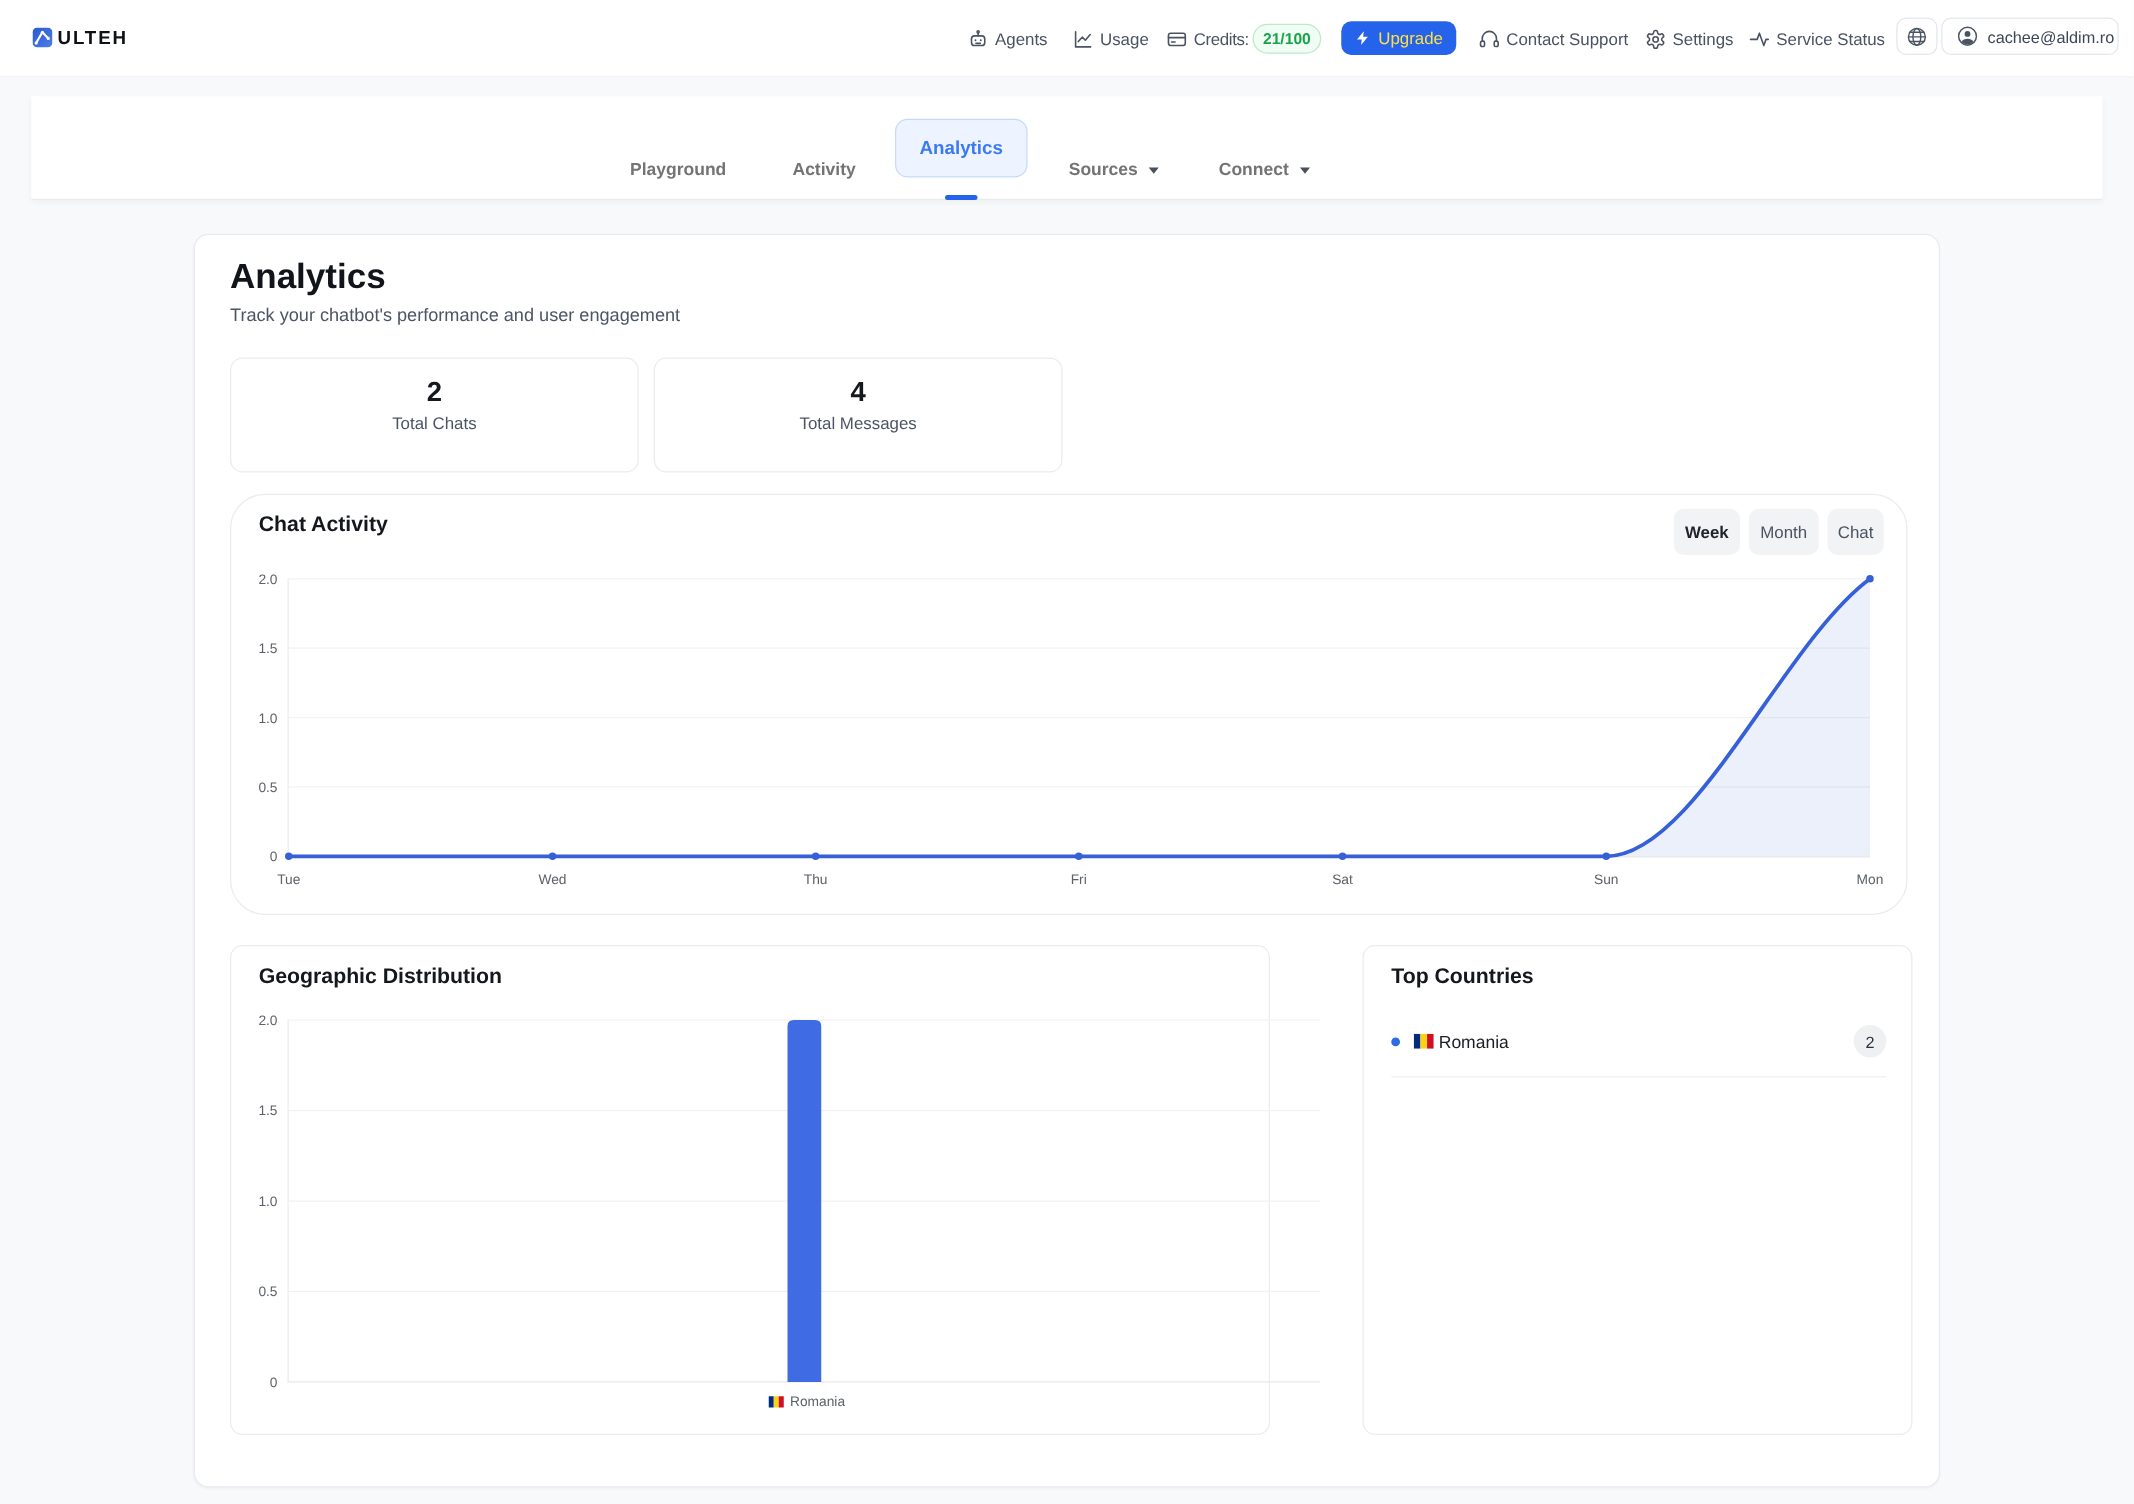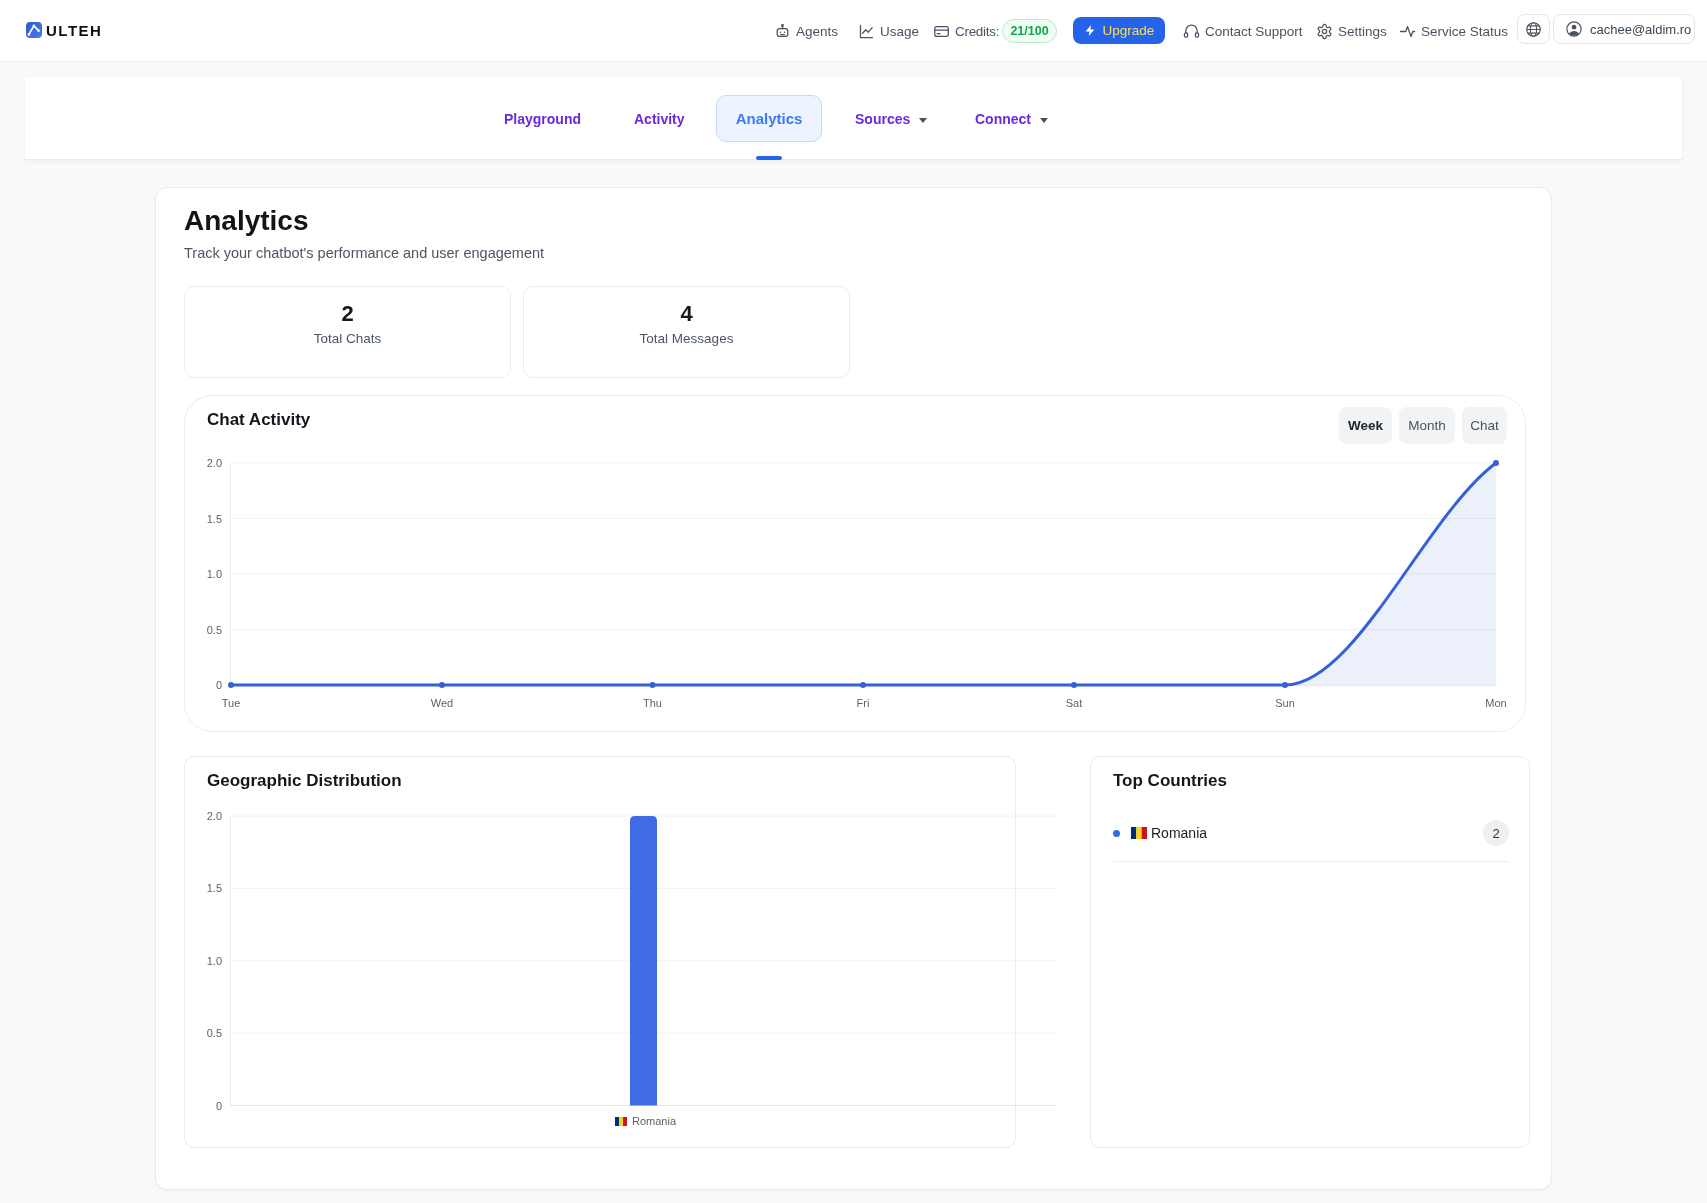--- a/index.html
+++ b/index.html
@@ -9,21 +9,21 @@
 #logoicon { position:absolute; left:26px; top:22px; }
 #logotext { position:absolute; left:46px; top:23px; font-size:15px; font-weight:700; letter-spacing:1.5px; color:#0e1116; line-height:16px; }
 .hitem { position:absolute; top:0; height:62px; display:flex; align-items:center; gap:5px; font-size:13.5px; color:#4a5362; white-space:nowrap; }
 .hitem svg { flex:none; }
 #pill-credits { position:absolute; left:1002px; top:19px; width:55px; height:24px; border-radius:12px; background:#f0fdf4; border:1px solid #bce8cb; color:#16a34a; font-size:12.5px; font-weight:600; display:flex; align-items:center; justify-content:center; }
 #btn-upgrade { position:absolute; left:1073px; top:17px; width:92px; height:27px; border-radius:8px; background:#2563eb; color:#fde047; font-size:13.5px; font-weight:500; display:flex; align-items:center; justify-content:center; gap:6px; }
 #btn-globe { position:absolute; left:1517px; top:14px; width:33px; height:30px; border-radius:8px; border:1px solid #e4e7ec; background:#fff; display:flex; align-items:center; justify-content:center; }
 #pill-user { position:absolute; left:1553px; top:14px; width:142px; height:30px; border-radius:8px; border:1px solid #e4e7ec; background:#fff; display:flex; align-items:center; gap:7px; padding-left:11px; font-size:13px; color:#3d4654; }
 
 #navstrip { position:absolute; left:25px; top:77px; width:1657px; height:83px; background:#fff; border-bottom:1px solid #e9ecef; box-shadow:0 2px 5px rgba(20,30,50,.045); }
-.tab { position:absolute; top:0; height:83px; display:flex; align-items:center; font-size:14px; font-weight:600; color:#6d28d9; }
+.tab { position:absolute; top:16px; height:83px; display:flex; align-items:center; font-size:14px; font-weight:600; color:#737373; }
 .caret { display:inline-block; width:0; height:0; border-left:4.5px solid transparent; border-right:4.5px solid transparent; border-top:5px solid #49505c; margin-left:9px; margin-top:3px; }
 #tab-analytics { position:absolute; left:691px; top:18px; width:106px; height:47px; background:#eef4ff; border:1px solid #c5d9fb; border-radius:10px; color:#3b7af0; font-size:15px; font-weight:600; display:flex; align-items:center; justify-content:center; }
 #underline { position:absolute; left:731px; top:79px; width:26px; height:4px; border-radius:2px; background:#2563eb; }
 
 #main { position:absolute; left:155px; top:187px; width:1397px; height:1003px; background:#fff; border:1px solid #e8ebf1; border-radius:12px; box-shadow:0 1px 2px rgba(16,24,40,.04); }
 #h1 { position:absolute; left:28px; top:17px; font-size:28px; font-weight:700; color:#111419; }
 #sub { position:absolute; left:28px; top:57px; font-size:14.5px; color:#4b5563; }
 .statcard { position:absolute; top:98px; height:92px; border:1px solid #e9ecf0; border-radius:10px; background:#fff; text-align:center; }
 .statnum { margin-top:15px; font-size:22px; font-weight:700; color:#15181e; line-height:24px; }
 .statlbl { margin-top:5px; font-size:13.5px; color:#4b5563; }

